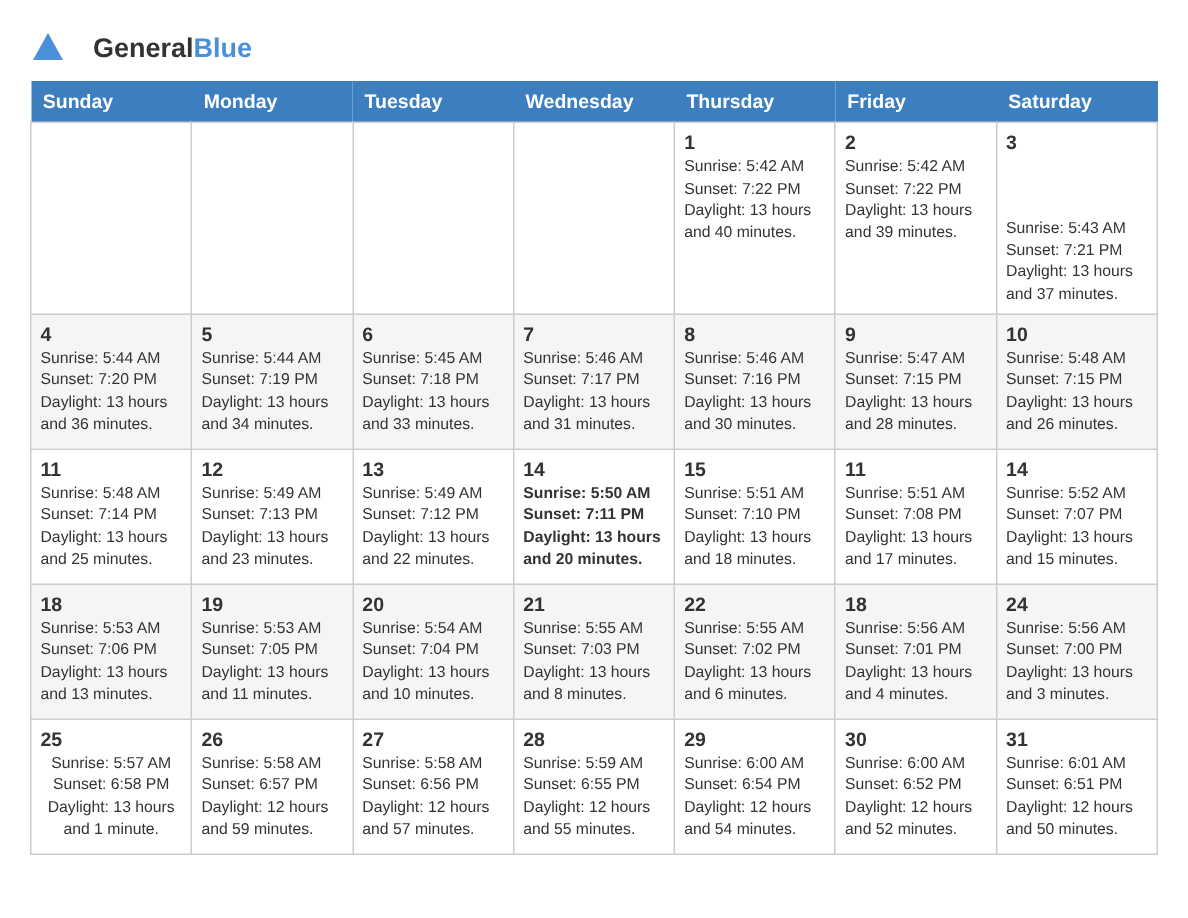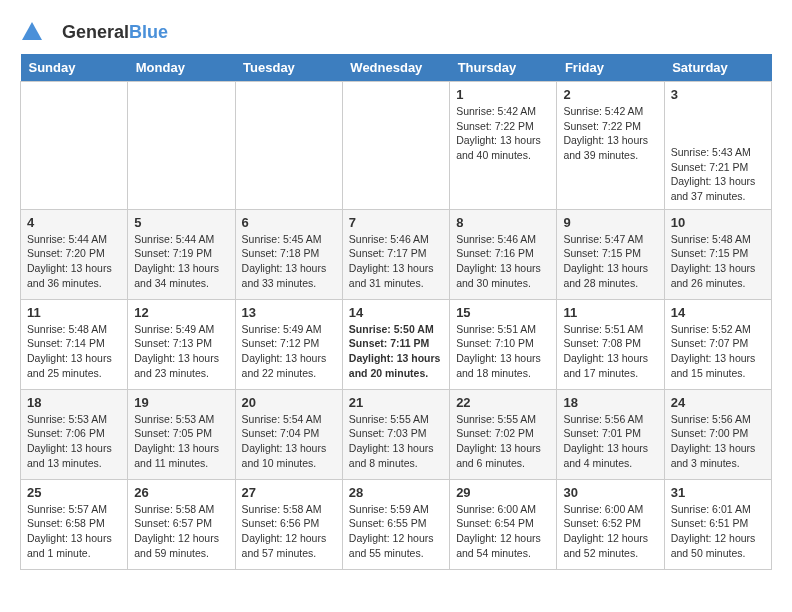--- a/index.html
+++ b/index.html
@@ -269,21 +269,21 @@
         <td>
           <div class="day-number">24</div>
           <div class="day-detail" style="white-space: pre-line;">Sunrise: 5:56 AM
 Sunset: 7:00 PM
 Daylight: 13 hours and 3 minutes.</div>
         </td>
       </tr>
       <tr>
         <td>
           <div class="day-number">25</div>
-          <div class="day-detail" style="white-space: pre-line;">Sunrise: 5:57 AM
+          <div class="day-detail" style="white-space: pre-line; text-align: center;">Sunrise: 5:57 AM
 Sunset: 6:58 PM
 Daylight: 13 hours and 1 minute.</div>
         </td>
         <td>
           <div class="day-number">26</div>
           <div class="day-detail" style="white-space: pre-line;">Sunrise: 5:58 AM
 Sunset: 6:57 PM
 Daylight: 12 hours and 59 minutes.</div>
         </td>
         <td>

